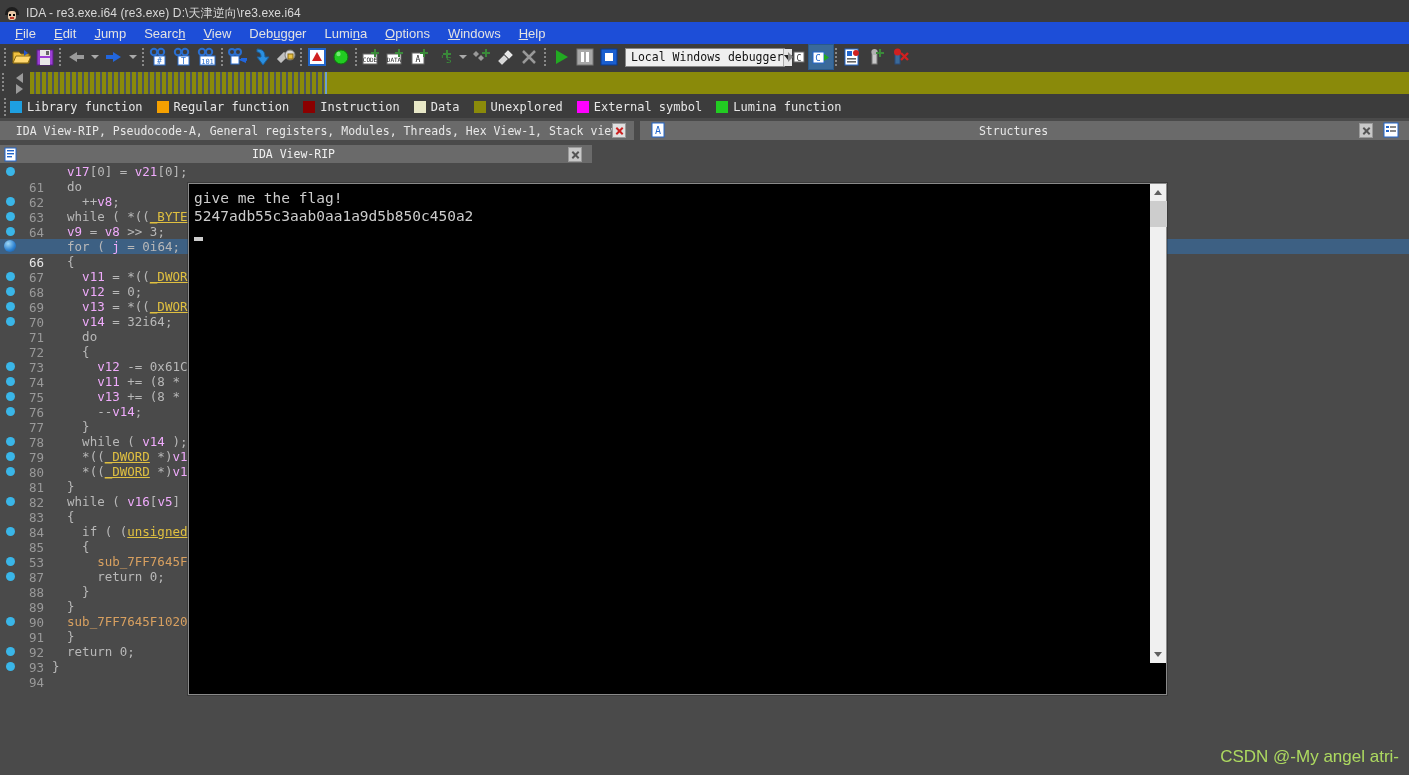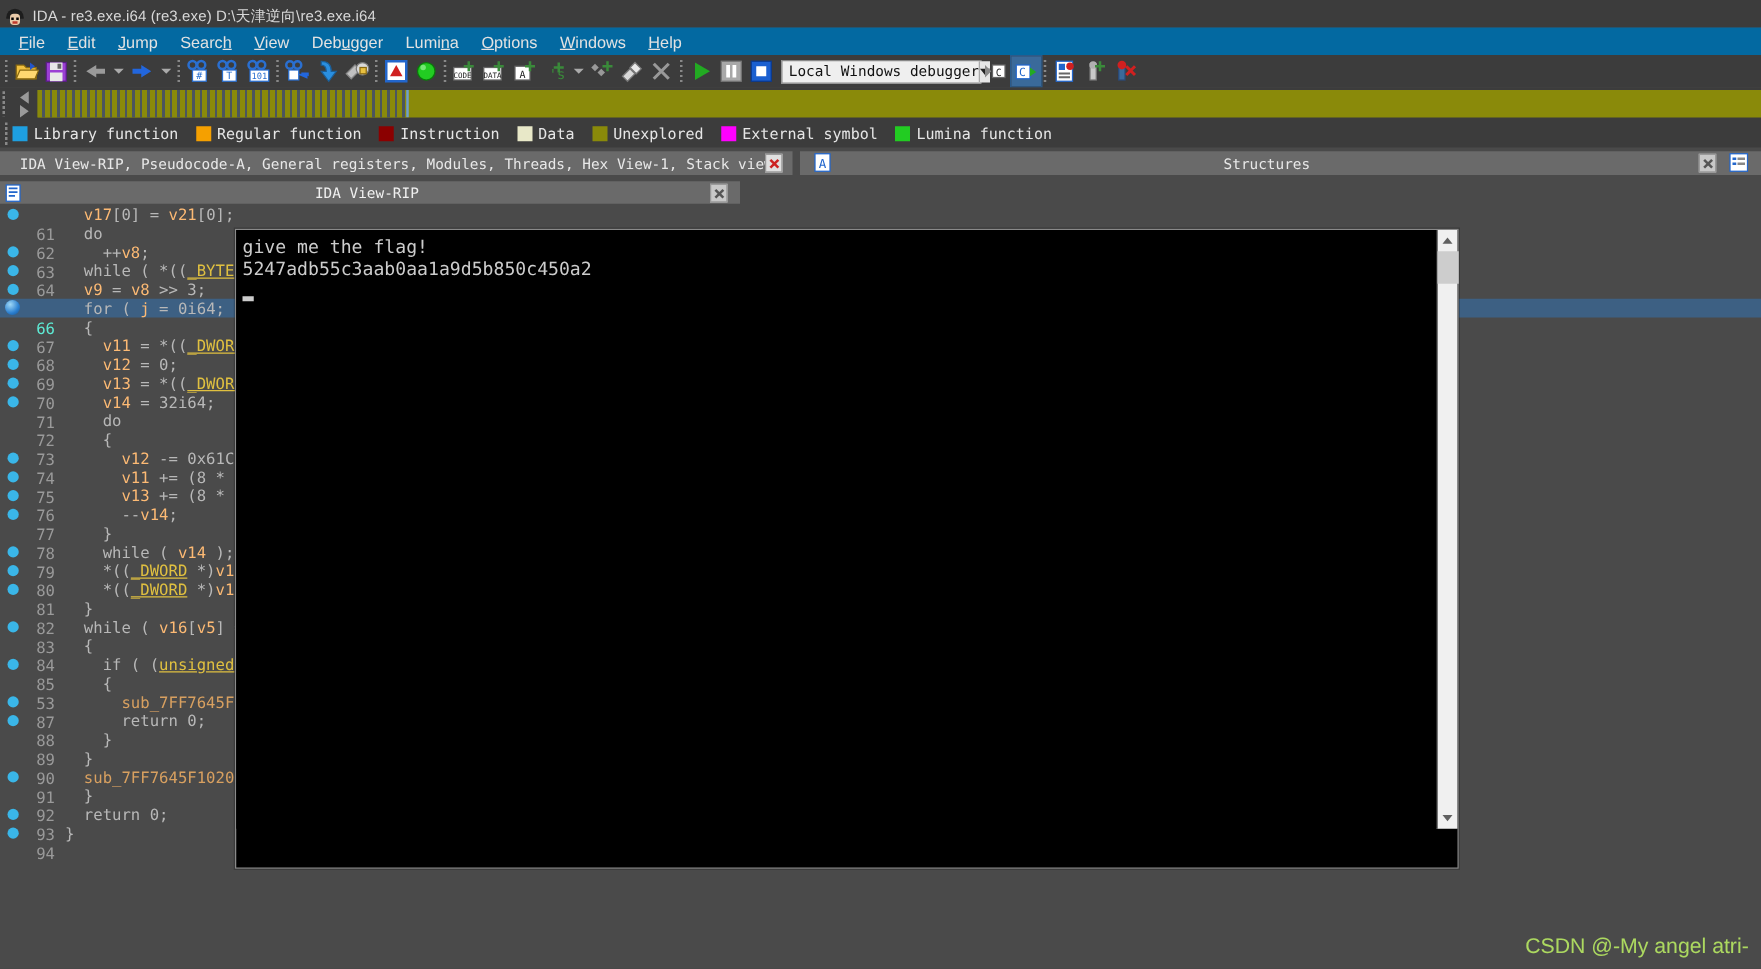--- a/index.html
+++ b/index.html
@@ -20,21 +20,21 @@
   .app-icon .hair { position:absolute; left:1px; top:1px; width:14px; height:8px; background:#1d1d1d; border-radius:7px 7px 0 0; }
   .app-icon .face { position:absolute; left:4px; top:5px; width:8px; height:9px; background:#e8c9a8; border-radius:3px; }
   .app-icon .eye1 { position:absolute; left:5px; top:8px; width:2px; height:2px; background:#000; }
   .app-icon .eye2 { position:absolute; left:9px; top:8px; width:2px; height:2px; background:#000; }
   .app-icon .mouth { position:absolute; left:6px; top:11px; width:4px; height:2px; background:#c0392b; }
   .title-text { color:#d8d8d8; font-family:"Liberation Sans", sans-serif; font-size:12px; letter-spacing:0.1px; }
 
   
   .menubar {
     position:absolute; left:0; top:22px; width:1409px; height:22px;
-    background:#0369a1; display:flex; align-items:center; padding-left:6px;
+    background:#1d4ed8; display:flex; align-items:center; padding-left:6px;
   }
   .menu-item {
     color:#e2e2e2; font-family:"Liberation Sans", sans-serif; font-size:13px;
     padding:2px 9px; cursor:default; white-space:nowrap;
   }
   .menu-item u { text-decoration: underline; }
 
   
   .toolbar {
     position:absolute; left:0; top:44px; width:1409px; height:26px;
@@ -104,24 +104,24 @@
   .code-panel {
     position:absolute; left:0; top:164px; width:1409px; height:611px; background:#4a4a4a;
     overflow:hidden;
   }
   .code-line { position:relative; height:15px; line-height:15px; white-space:pre; font-family:"DejaVu Sans Mono", monospace; font-size:12.5px; }
   .code-line .bp { position:absolute; left:6px; top:3px; width:9px; height:9px; border-radius:50%; background:#3ab6e8; }
   .code-line .bp.cur { background:radial-gradient(circle at 35% 30%, #9fd8f7 0%, #2a7fd0 60%, #1a4f8a 100%); width:12px; height:12px; top:1px; left:4px; }
   .code-line .ln { position:absolute; left:20px; top:16px; width:24px; text-align:right; color:#9a9a9a; }
   .code-line .src { position:absolute; left:52px; top:0; color:#d0d0d0; }
   .code-line.hl { background:#3d6083; }
-  .code-line.hl .ln { color:#5eead4; }
+  .code-line.hl .ln { color:#e5e5e5; }
   .kw   { color:#b8b8b8; }
   .typ  { color:#e0c040; text-decoration:underline; }
-  .var  { color:#fdba74; }
+  .var  { color:#f0abfc; }
   .fn   { color:#d8a060; }
   .str  { color:#d8a060; }
   .pun  { color:#b8b8b8; }
 
   
   .console {
     position:absolute; left:188px; top:183px; width:979px; height:512px;
     background:#000; border:1px solid #8a8a8a; box-shadow: 0 0 0 1px rgba(0,0,0,0.2);
   }
   .con-title { height:31px; background:#fff; display:flex; align-items:center; }

